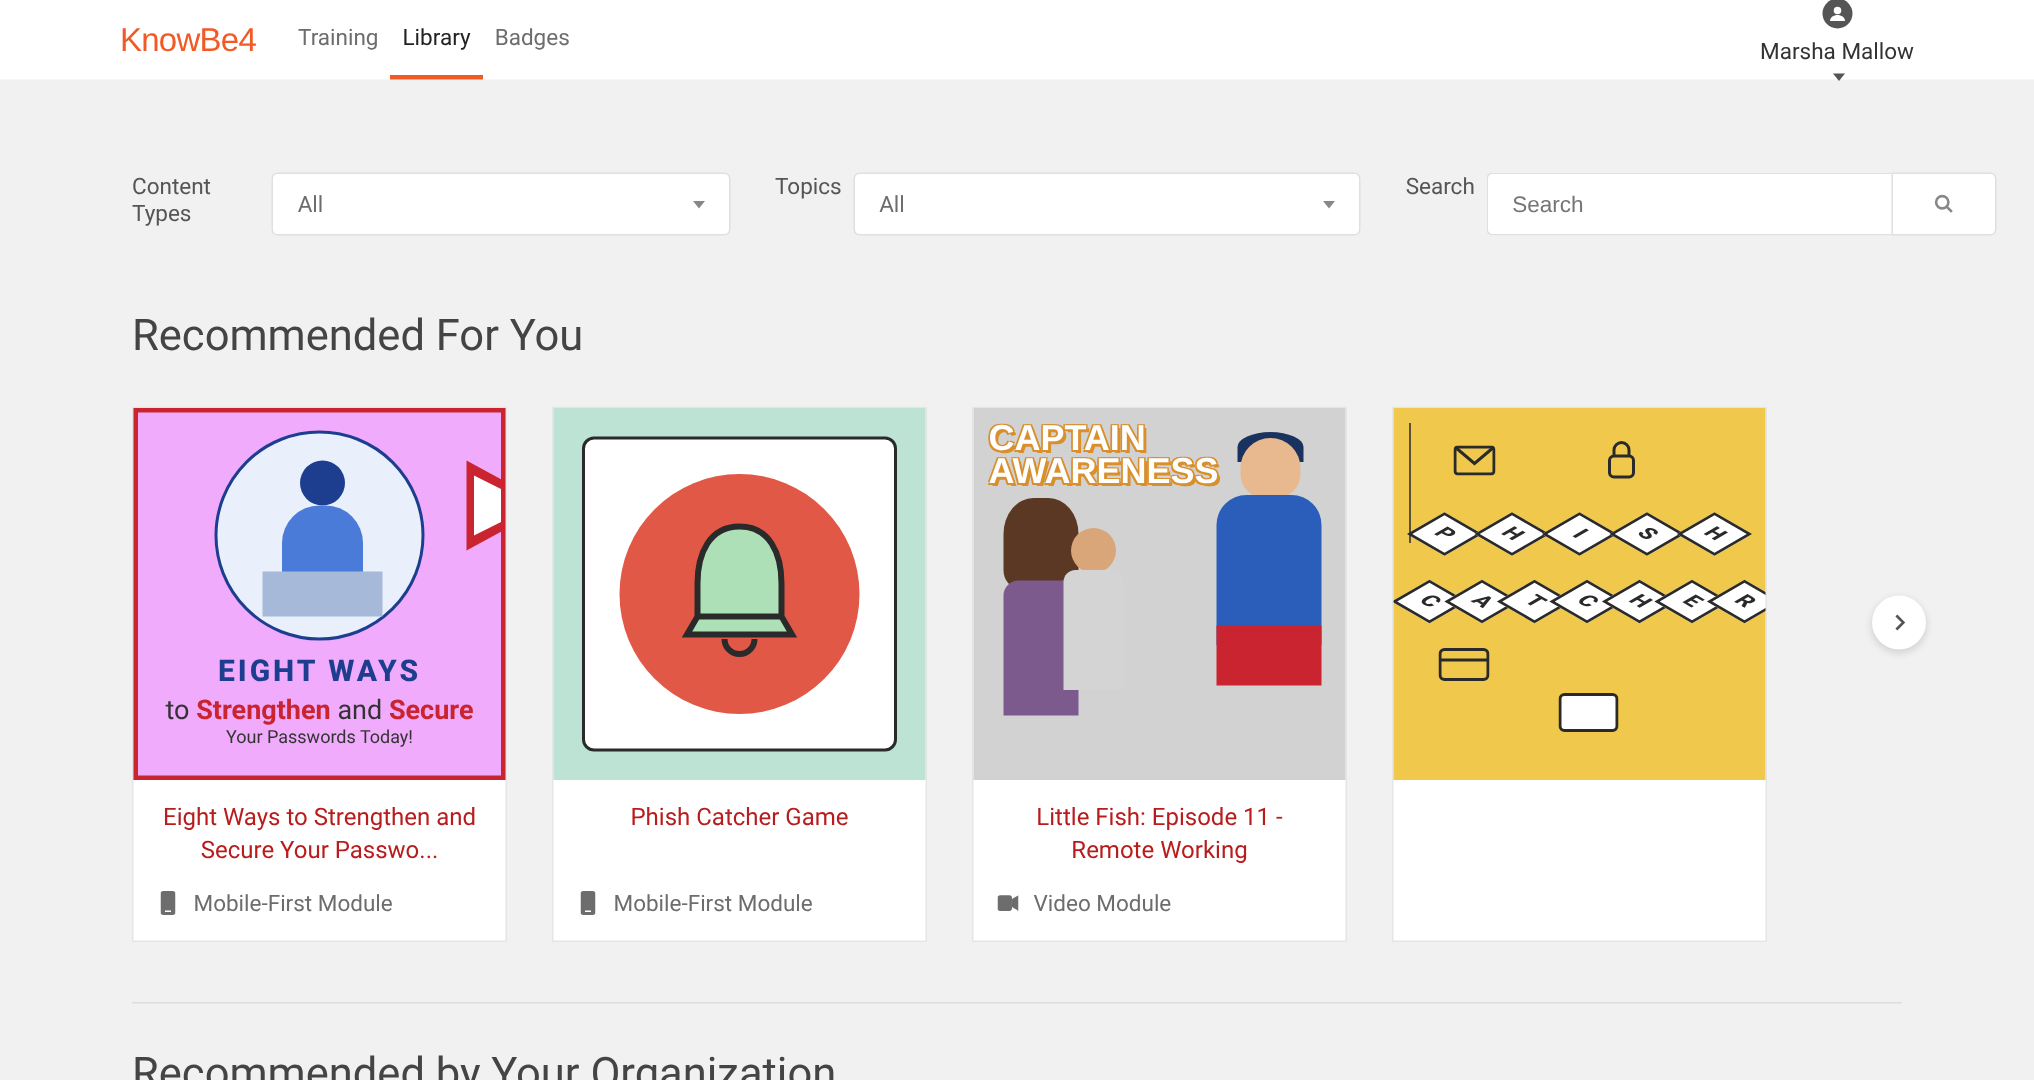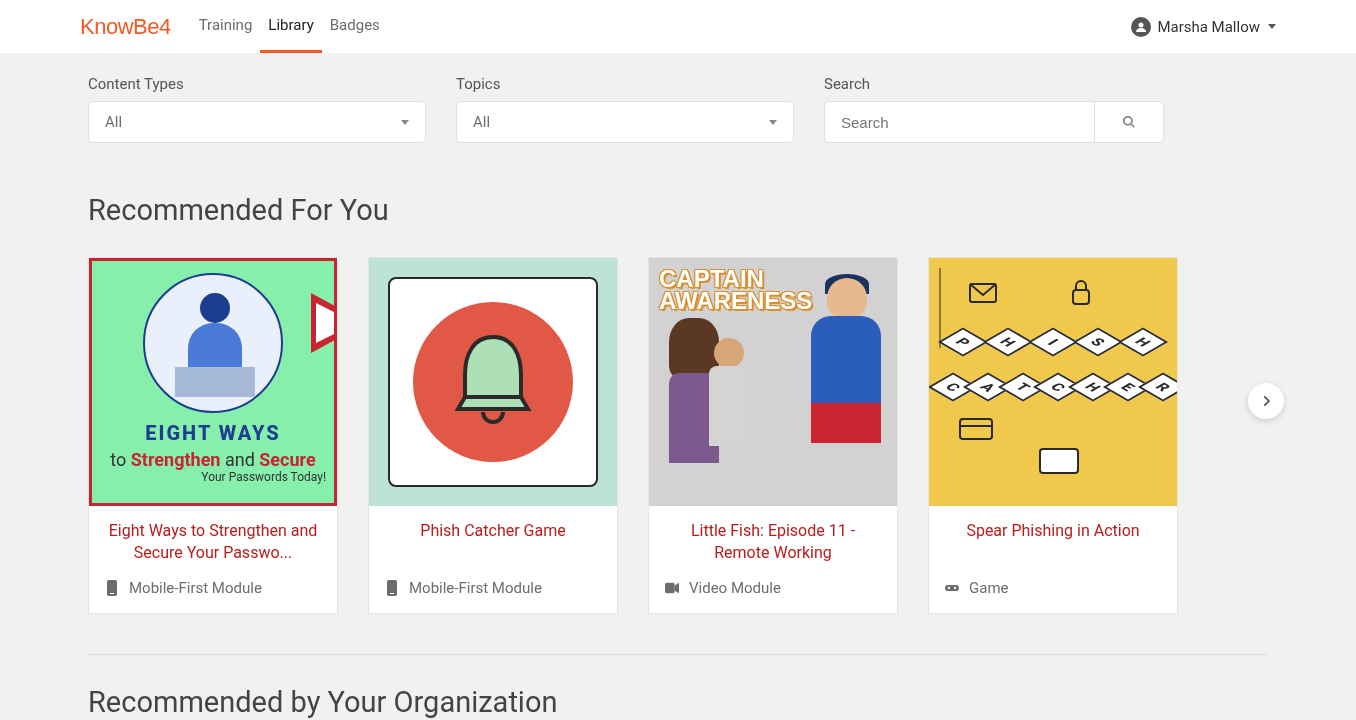--- a/index.html
+++ b/index.html
@@ -30,21 +30,21 @@
       color: #6d6d6d;
       font-size: 15px;
       cursor: pointer;
       border-bottom: 3px solid transparent;
       position: relative;
     }
     .nav-link.active {
       color: #222;
       border-bottom: 3px solid #f15a24;
     }
-    .nav-right { display: flex; align-items: center; gap: 6px; cursor: pointer; }
+    .nav-right { display: flex; align-items: center; gap: 6px; cursor: pointer; flex-direction: column; }
     .user-icon {
       width: 20px; height: 20px;
       background: #555;
       border-radius: 50%;
       display: inline-flex;
       align-items: center;
       justify-content: center;
     }
     .user-icon svg { fill: #fff; }
     .username { font-size: 15px; color: #333; }
@@ -59,21 +59,21 @@
       max-width: 1180px;
       margin: 0 auto;
       padding: 22px 0 40px;
     }
     .filters {
       display: flex;
       gap: 30px;
       margin-bottom: 50px;
       padding: 0 0px;
     }
-    .filter-group { display: flex; flex-direction: column; gap: 8px; }
+    .filter-group { display: flex; flex-direction: row; gap: 8px; margin-top: 40px; }
     .filter-label { font-size: 15px; color: #555; }
     .select-box {
       background: #fff;
       border: 1px solid #e0e0e0;
       border-radius: 4px;
       height: 42px;
       padding: 0 16px;
       display: flex;
       align-items: center;
       justify-content: space-between;
@@ -171,21 +171,21 @@
       display: flex;
       align-items: center;
       justify-content: center;
       cursor: pointer;
       z-index: 10;
     }
 
     
     .thumb1 {
       border: 3px solid #c9242f;
-      background: #86efac;
+      background: #f0abfc;
       padding: 8px;
     }
     .thumb1-inner {
       border: 2px solid #1d3d8f;
       border-radius: 50%;
       width: 140px; height: 140px;
       margin: 4px auto 8px;
       display:flex; align-items:center; justify-content:center;
       position: relative;
       background: #e9f0fb;
@@ -211,21 +211,21 @@
       width:0; height:0;
       border-top: 20px solid transparent;
       border-bottom: 20px solid transparent;
       border-left: 40px solid #fff;
     }
     .thumb1-title {
       font-weight:800; color:#1d3d8f; font-size:20px; text-align:center; letter-spacing:2px;
     }
     .thumb1-sub { font-size:18px; text-align:center; color:#333; margin-top:4px; }
     .thumb1-sub .red { color:#c9242f; font-weight:700; }
-    .thumb1-sub2 { font-size:12px; text-align:right; color:#333; }
+    .thumb1-sub2 { font-size:12px; text-align:center; color:#333; }
 
     
     .thumb2 { background:#bce3d4; display:flex; align-items:center; justify-content:center; }
     .thumb2-card { background:#fff; width:210px; height:210px; border-radius:8px; display:flex; align-items:center; justify-content:center; border:2px solid #2a2a2a; }
     .thumb2-circle { width:160px; height:160px; background:#e15847; border-radius:50%; display:flex; align-items:center; justify-content:center; }
 
     
     .thumb3 { background:#d2d2d2; position:relative; overflow:hidden; }
     .thumb3-title {
       position:absolute; top:10px; left:10px;
@@ -452,33 +452,20 @@
                 <line x1="1" y1="8" x2="33" y2="8"></line>
               </svg>
             <svg style="position:absolute;top:190px;left:110px" width="40" height="26" viewBox="0 0 40 26" fill="#fff" stroke="#2a2a2a" stroke-width="2">
                 <rect x="1" y="1" width="38" height="24" rx="3"></rect>
               </svg>
             <svg style="position:absolute;top:10px;left:10px" width="2" height="80" stroke="#2a2a2a" stroke-width="1">
                 <line x1="1" y1="0" x2="1" y2="80"></line>
               </svg>
           </div>
         </div>
-        <div class="card-body">
-          <div class="card-title">Spear Phishing in Action</div>
-          <div class="card-meta">
-            <span class="meta-icon">
-              <svg width="18" height="12" viewBox="0 0 18 12" fill="#6d6d6d">
-                  <rect x="0" y="2" width="18" height="8" rx="4"></rect>
-                  <circle cx="5" cy="6" r="1.5" fill="#fff"></circle>
-                  <circle cx="13" cy="6" r="1.5" fill="#fff"></circle>
-                </svg>
-            </span>
-            <span>Game</span>
-          </div>
-        </div>
       </div>
 
     </div>
 
     <div class="next-arrow">
       <svg width="14" height="14" viewBox="0 0 24 24" fill="none" stroke="#555" stroke-width="3">
           <polyline points="9 4 17 12 9 20"></polyline>
         </svg>
     </div>
   </div>

